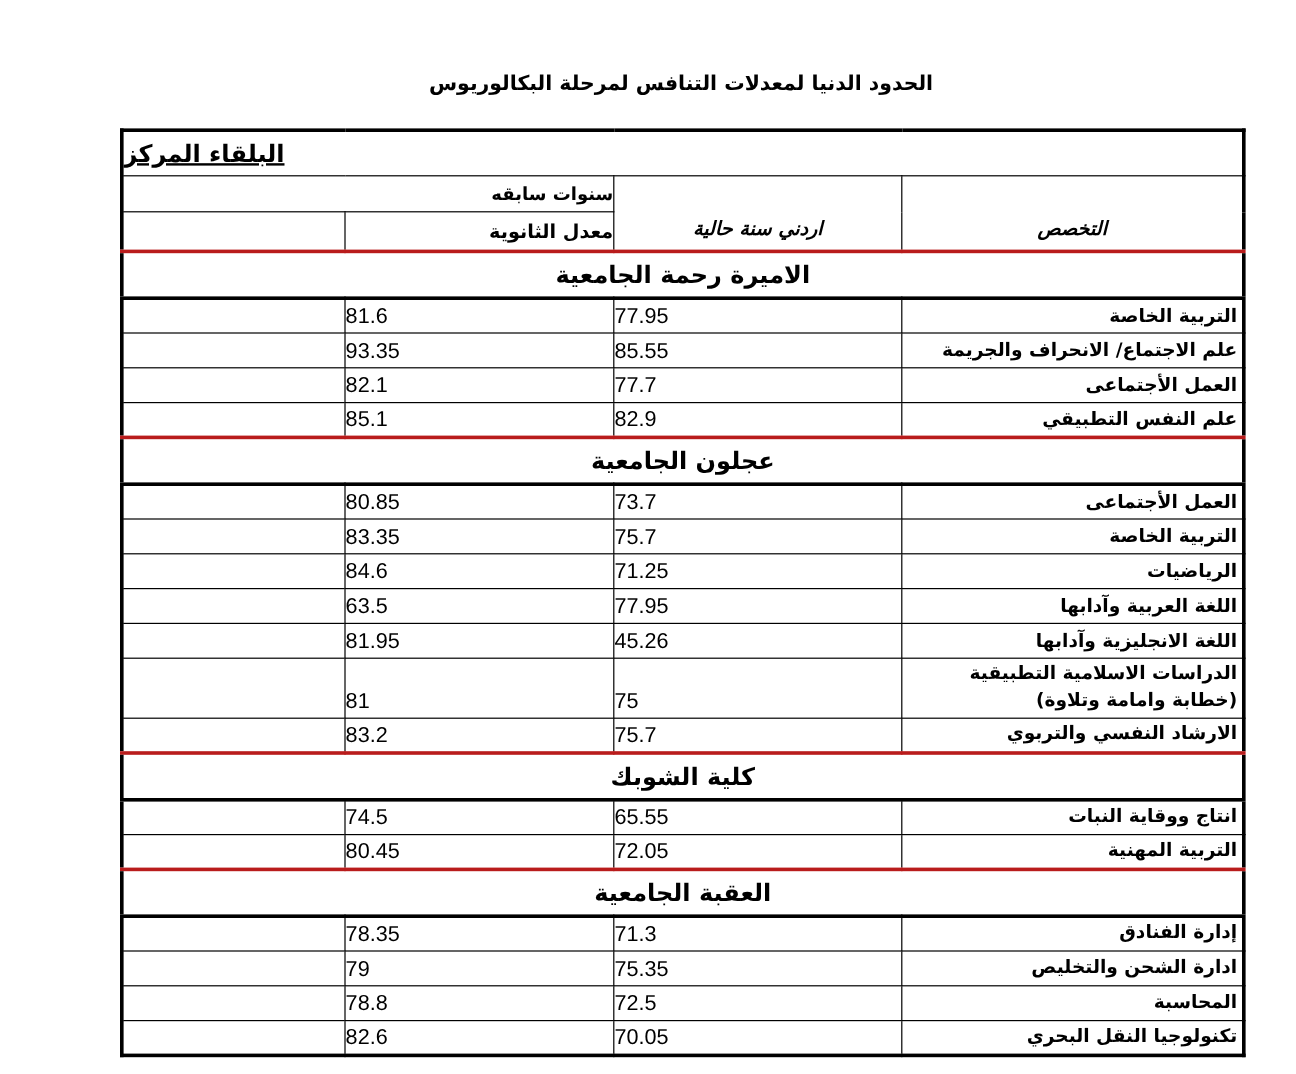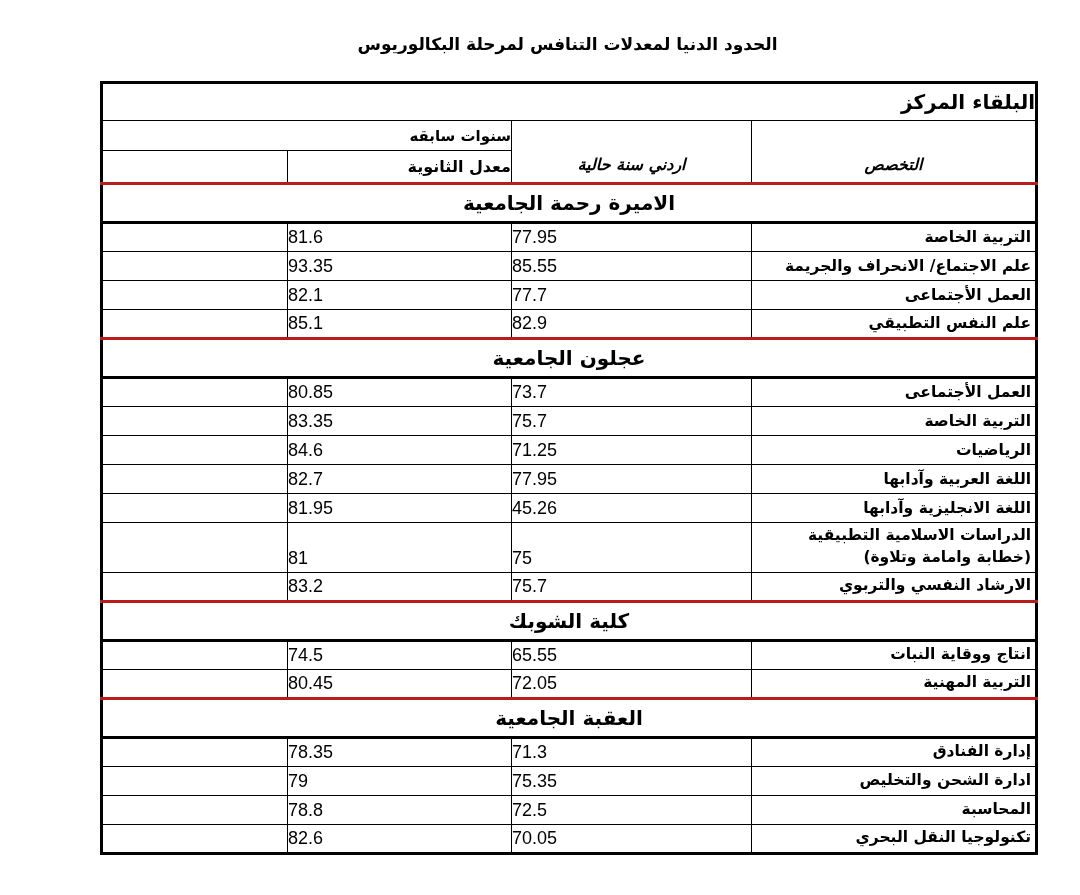--- a/index.html
+++ b/index.html
@@ -7,21 +7,21 @@
     width: 1080px;
     background: #ffffff;
     font-family: "DejaVu Sans", sans-serif;
     color: #000;
   }
   .page {
     position: relative;
     width: 1080px;
     height: 895px;
     background: #ffffff;
-    padding-top: 34px;
+    padding-top: 60px;
     overflow: hidden;
   }
   .doc-title {
     margin-left: 100px;
     width: 935px;
     text-align: center;
     font-weight: bold;
     font-size: 17px;
     margin-bottom: 27px;
   }
@@ -35,24 +35,25 @@
   col.col-major   { width: 285px; }
   col.col-current { width: 240px; }
   col.col-high    { width: 224px; }
   col.col-empty   { width: 186px; }
   td {
     border: 1px solid #000;
     overflow: hidden;
   }
   .center-row td {
     height: 38px;
-    text-align: right;
+    text-align: left;
     vertical-align: middle;
     font-weight: bold;
     font-size: 20px;
+    text-decoration: underline;
   }
   .prev-years {
     height: 30px;
     text-align: right;
     vertical-align: middle;
     font-weight: bold;
     font-size: 15px;
   }
   .major-head, .current-head {
     vertical-align: bottom;
@@ -169,21 +170,21 @@
         </tr>
         <tr class="data-row">
           <td class="major-cell">الرياضيات</td>
           <td class="num-cell">71.25</td>
           <td class="num-cell">84.6</td>
           <td class="empty-cell"></td>
         </tr>
         <tr class="data-row">
           <td class="major-cell">اللغة العربية وآدابها</td>
           <td class="num-cell">77.95</td>
-          <td class="num-cell">82.7</td>
+          <td class="num-cell">63.5</td>
           <td class="empty-cell"></td>
         </tr>
         <tr class="data-row">
           <td class="major-cell">اللغة الانجليزية وآدابها</td>
           <td class="num-cell">45.26</td>
           <td class="num-cell">81.95</td>
           <td class="empty-cell"></td>
         </tr>
         <tr class="data-row">
           <td class="major-cell">الدراسات الاسلامية التطبيقية (خطابة وامامة وتلاوة)</td>

